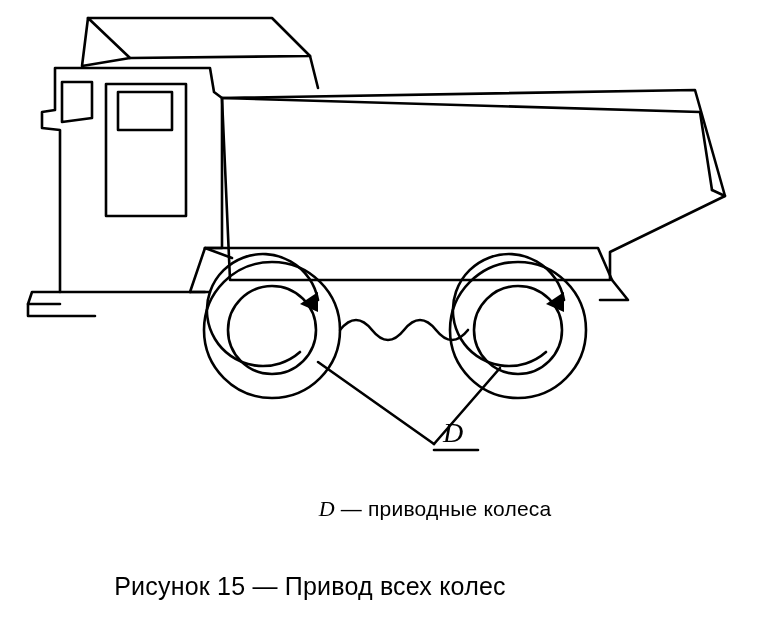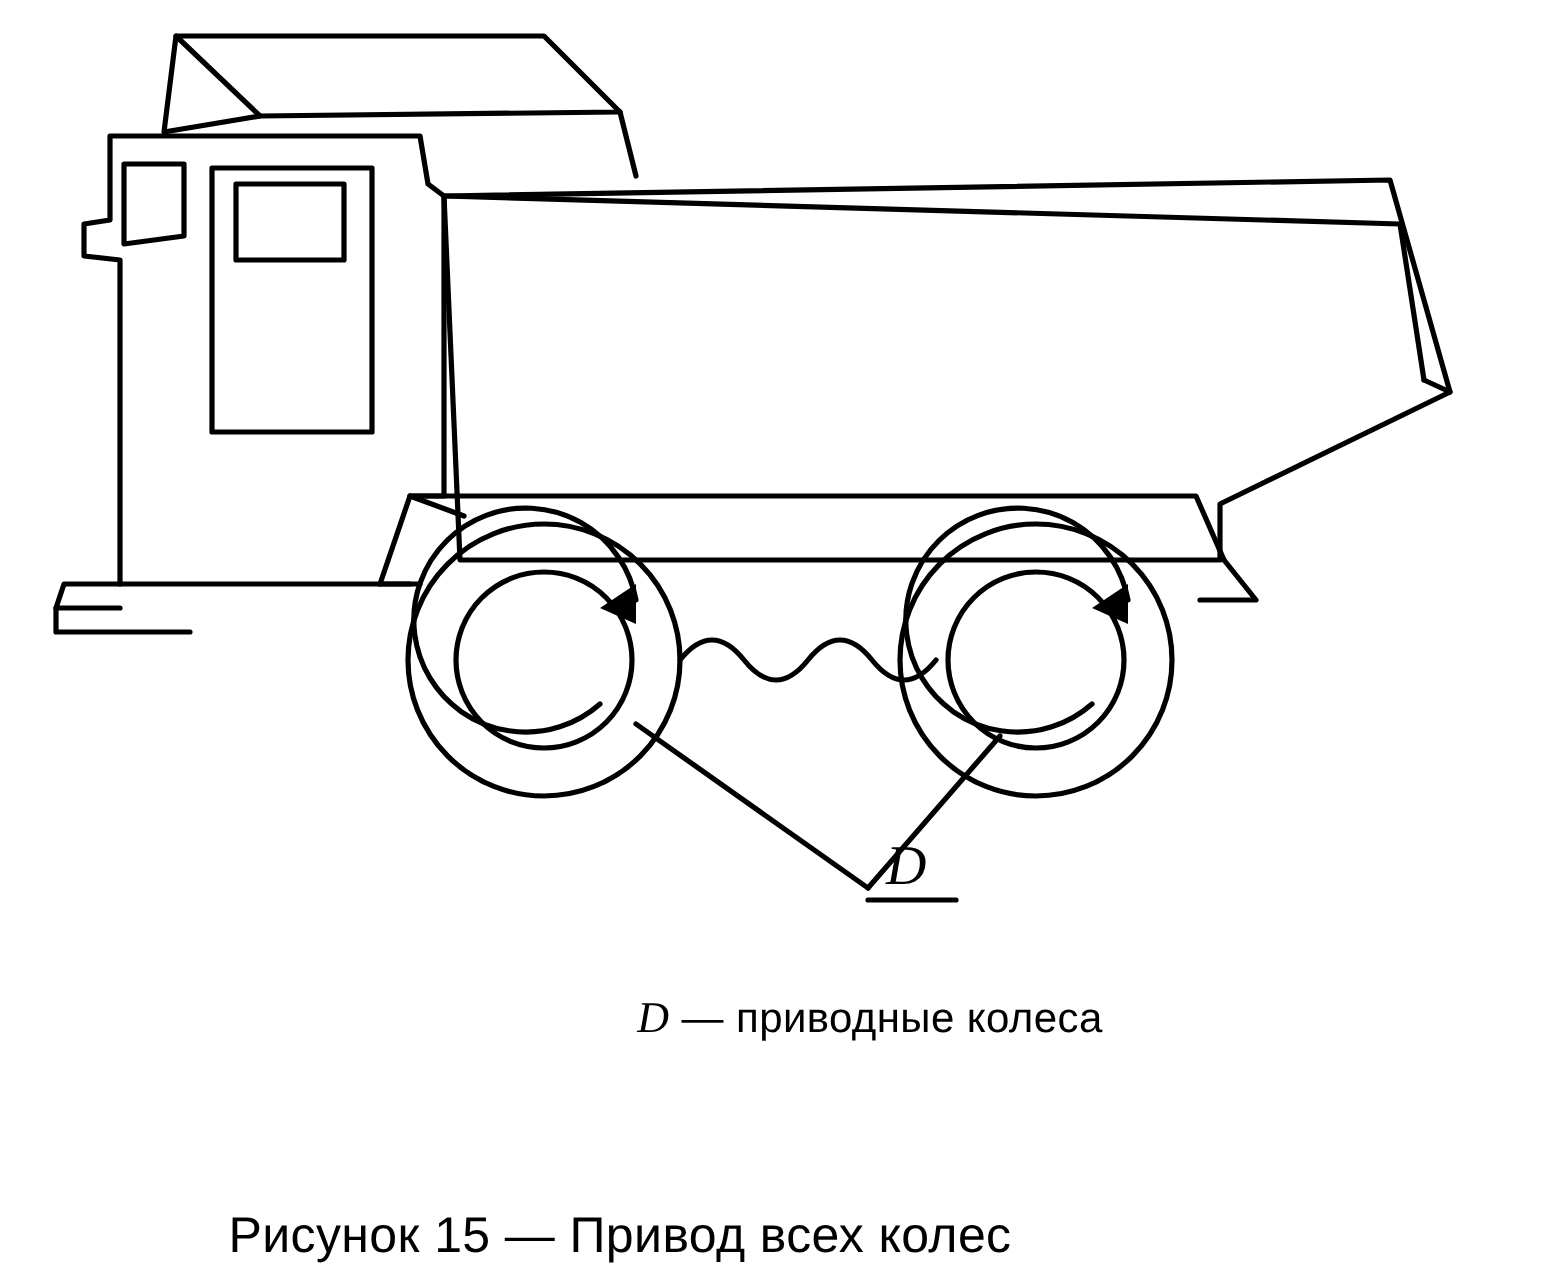--- a/index.html
+++ b/index.html
@@ -42,21 +42,21 @@
     margin-left: 48px;
   }
   .legend-line .sym {
     font-family: "Liberation Serif", serif;
     font-style: italic;
     font-size: 22px;
   }
   .caption-line {
     position: absolute;
     left: 0;
-    top: 604px;
+    top: 572px;
     width: 620px;
     text-align: center;
     font-size: 25px;
     letter-spacing: 0.2px;
     white-space: nowrap;
   }
   .d-label {
     font-family: "Liberation Serif", serif;
     font-style: italic;
   }

